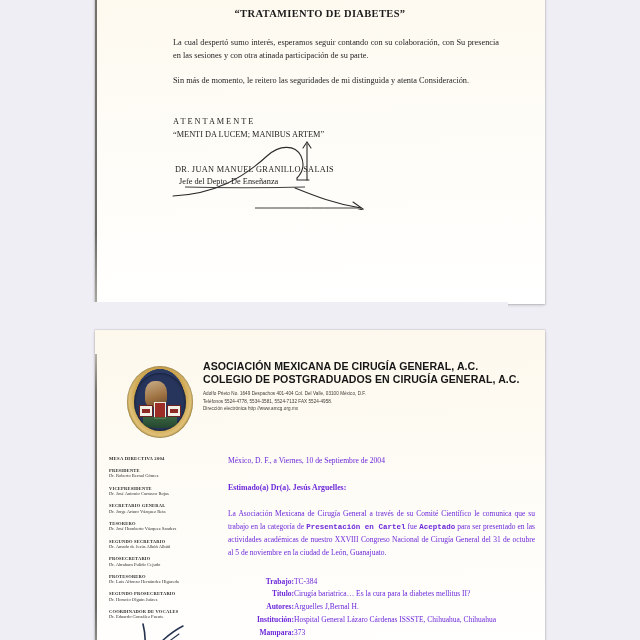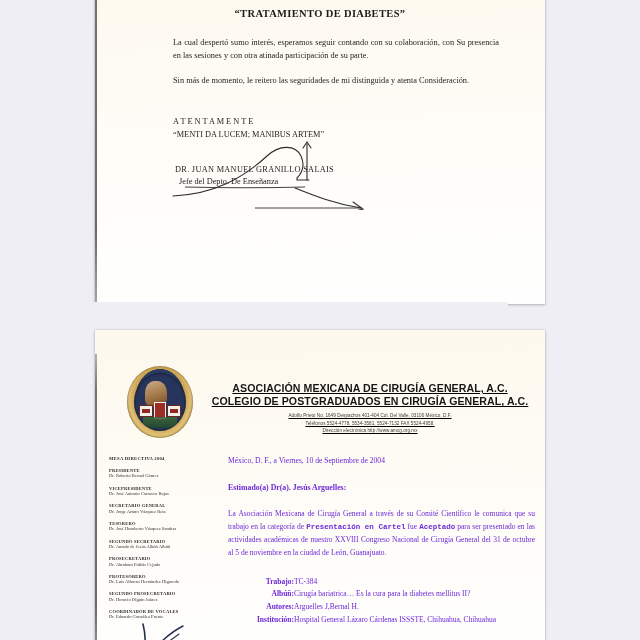--- a/index.html
+++ b/index.html
@@ -141,23 +141,21 @@
   .seal-bottom {
     position: absolute;
     left: 18%; right: 18%; bottom: 6%;
     height: 18%;
     background: linear-gradient(180deg,#3c6b3a 0%, #24492a 100%);
     border-radius: 0 0 40% 40%;
     opacity: .85;
   }
   .org-titles {
     position: absolute;
-    left: 108px; right: 8px; top: 22px;
-    text-align: center;
-    text-decoration: underline;
+    left: 108px; right: 8px; top: 0;
   }
   .org-line1, .org-line2 {
     font-family: "Liberation Sans", sans-serif;
     font-weight: bold;
     font-size: 10.6px;
     color: #161616;
     letter-spacing: .05px;
     line-height: 1.26;
     white-space: nowrap;
   }
@@ -368,30 +366,34 @@
         <span>La Asociación Mexicana de Cirugía General a través de su Comité Científico le comunica que su trabajo en la categoría de </span><b>Presentación en Cartel</b><span> fue </span><b>Aceptado</b><span> para ser presentado en las actividades académicas de nuestro XXVIII Congreso Nacional de Cirugía General del 31 de octubre al 5 de noviembre en la ciudad de León, Guanajuato.</span>
       </p>
 
       <table class="d2-table">
         <tbody id="details-rows">
             <tr>
               <td class="lbl">Trabajo:</td>
               <td class="val">TC-384</td>
             </tr>
             <tr>
-              <td class="lbl">Albúñ:</td>
+              <td class="lbl">Título:</td>
               <td class="val">Cirugía bariatrica… Es la cura para la diabetes mellitus II?</td>
             </tr>
             <tr>
               <td class="lbl">Autores:</td>
               <td class="val">Arguelles J,Bernal H.</td>
             </tr>
             <tr>
               <td class="lbl">Institución:</td>
               <td class="val">Hospital General Lázaro Cárdenas ISSSTE, Chihuahua, Chihuahua</td>
+            </tr>
+            <tr>
+              <td class="lbl">Mampara:</td>
+              <td class="val">373</td>
             </tr>
           </tbody>
       </table>
     </div>
   </div>
 
   <div class="gap-strip" style="top:302px;"></div>
 </div>
 
 </body></html>

